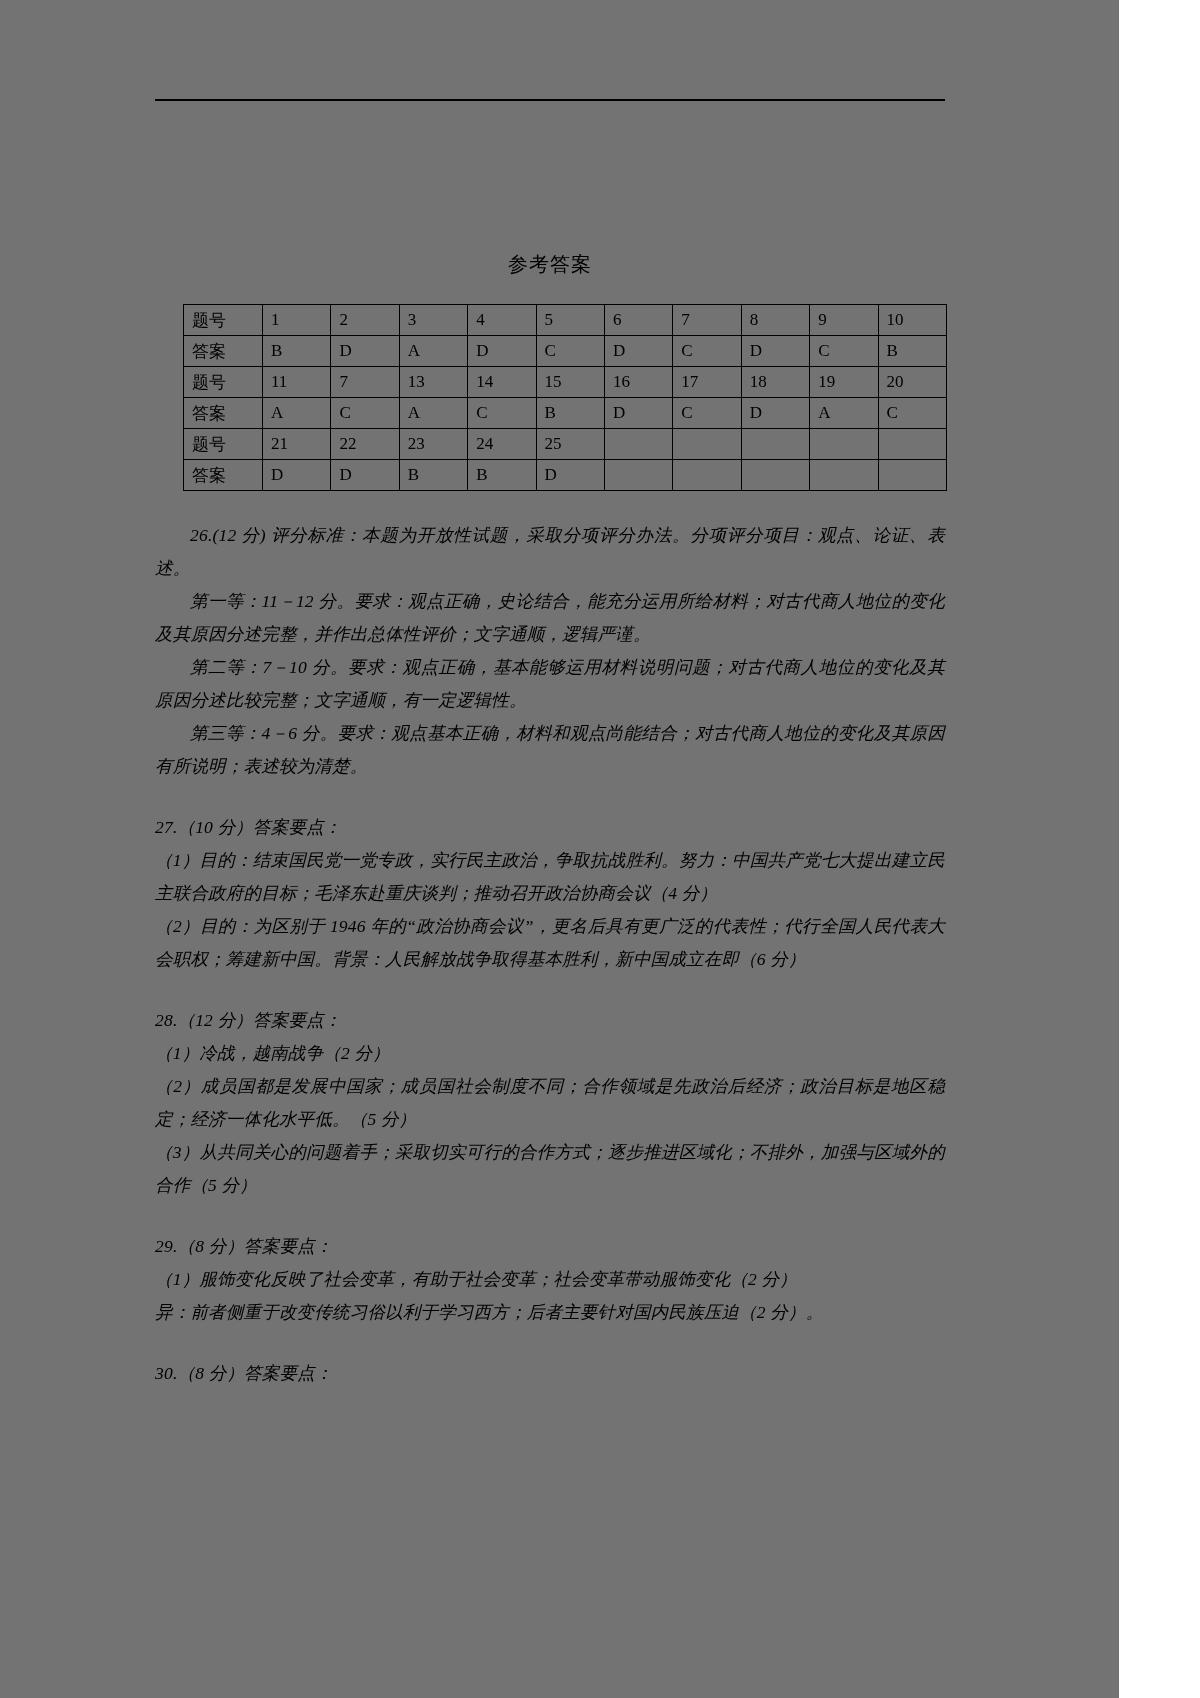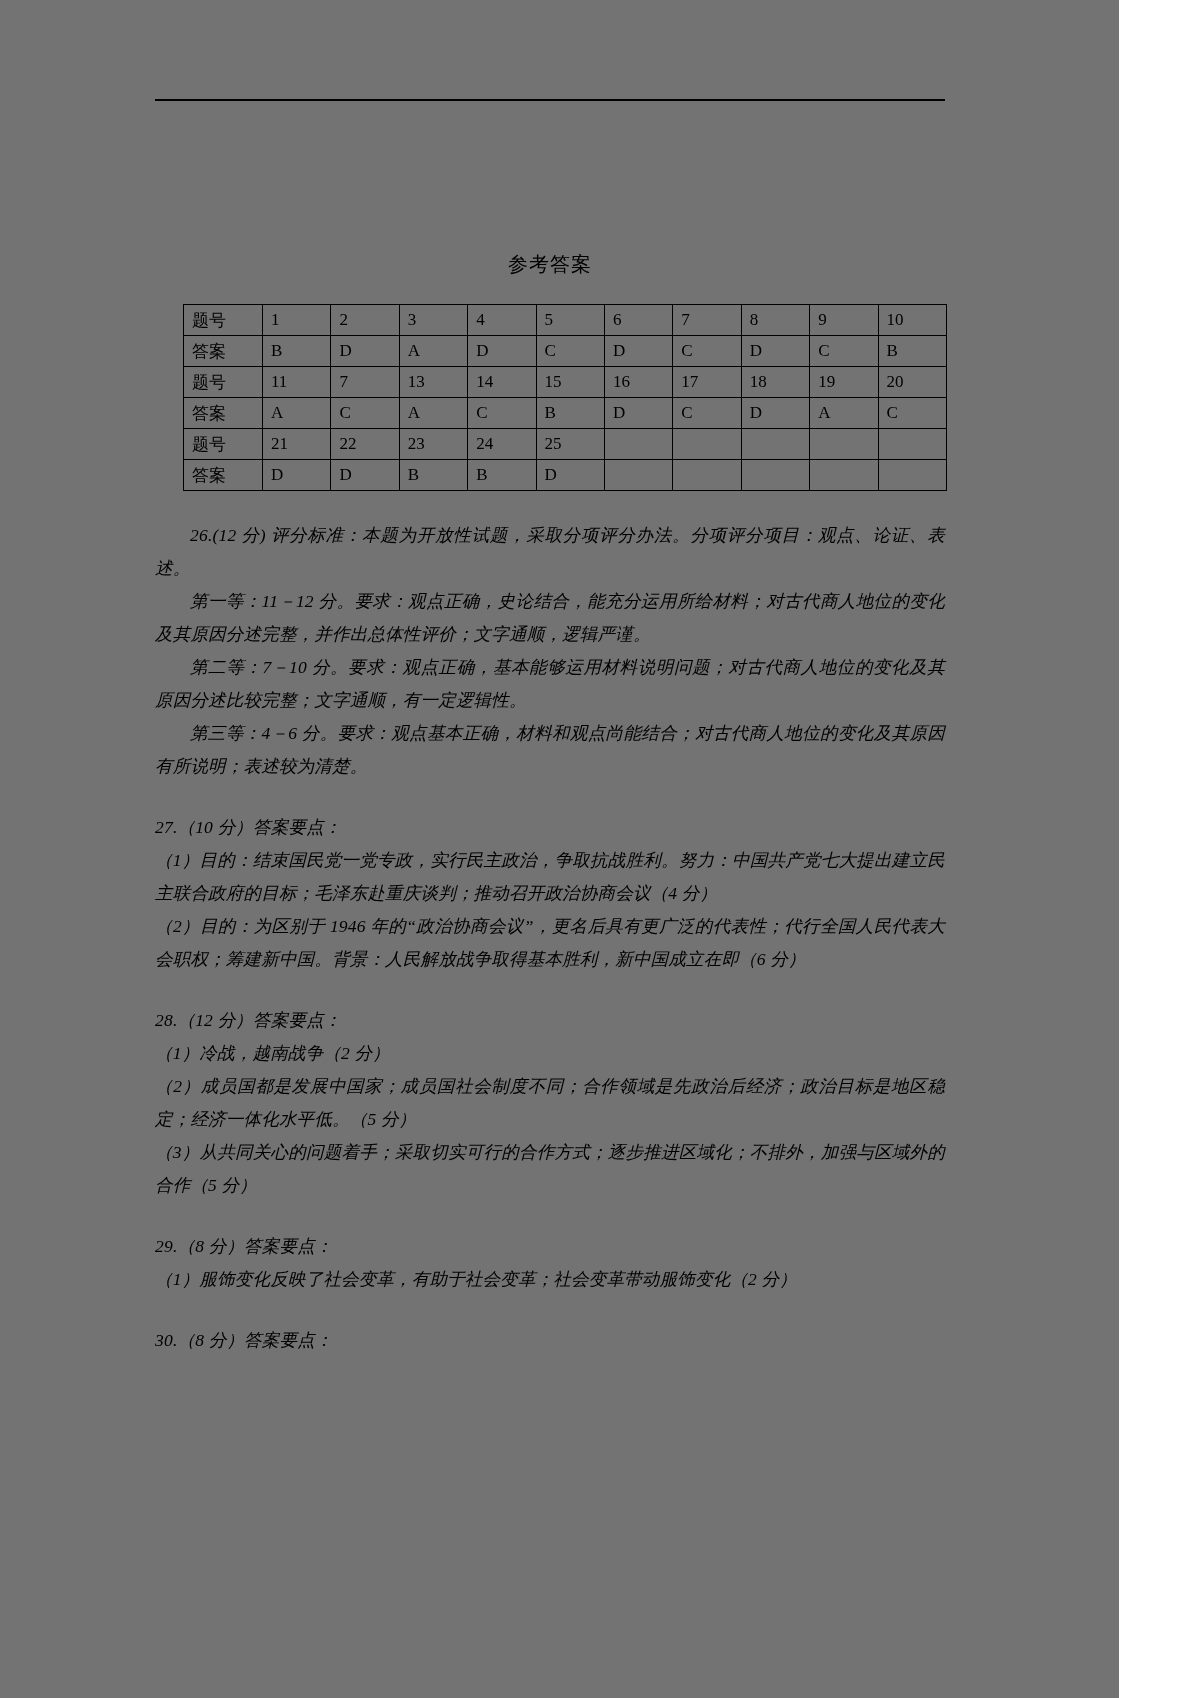--- a/index.html
+++ b/index.html
@@ -171,16 +171,17 @@
         <p class="para indent">第三等：4－6 分。要求：观点基本正确，材料和观点尚能结合；对古代商人地位的变化及其原因有所说明；表述较为清楚。</p>
         <p class="para gap">27.（10 分）答案要点：</p>
         <p class="para">（1）目的：结束国民党一党专政，实行民主政治，争取抗战胜利。努力：中国共产党七大提出建立民主联合政府的目标；毛泽东赴重庆谈判；推动召开政治协商会议（4 分）</p>
         <p class="para">（2）目的：为区别于 1946 年的“政治协商会议”，更名后具有更广泛的代表性；代行全国人民代表大会职权；筹建新中国。背景：人民解放战争取得基本胜利，新中国成立在即（6 分）</p>
         <p class="para gap">28.（12 分）答案要点：</p>
         <p class="para">（1）冷战，越南战争（2 分）</p>
         <p class="para">（2）成员国都是发展中国家；成员国社会制度不同；合作领域是先政治后经济；政治目标是地区稳定；经济一体化水平低。（5 分）</p>
         <p class="para">（3）从共同关心的问题着手；采取切实可行的合作方式；逐步推进区域化；不排外，加强与区域外的合作（5 分）</p>
         <p class="para gap">29.（8 分）答案要点：</p>
         <p class="para">（1）服饰变化反映了社会变革，有助于社会变革；社会变革带动服饰变化（2 分）</p>
+        <p class="para">异：前者侧重于改变传统习俗以利于学习西方；后者主要针对国内民族压迫（2 分）。</p>
         <p class="para gap">30.（8 分）答案要点：</p>
       </div>
   </div>
 </div>
 
 </body></html>

